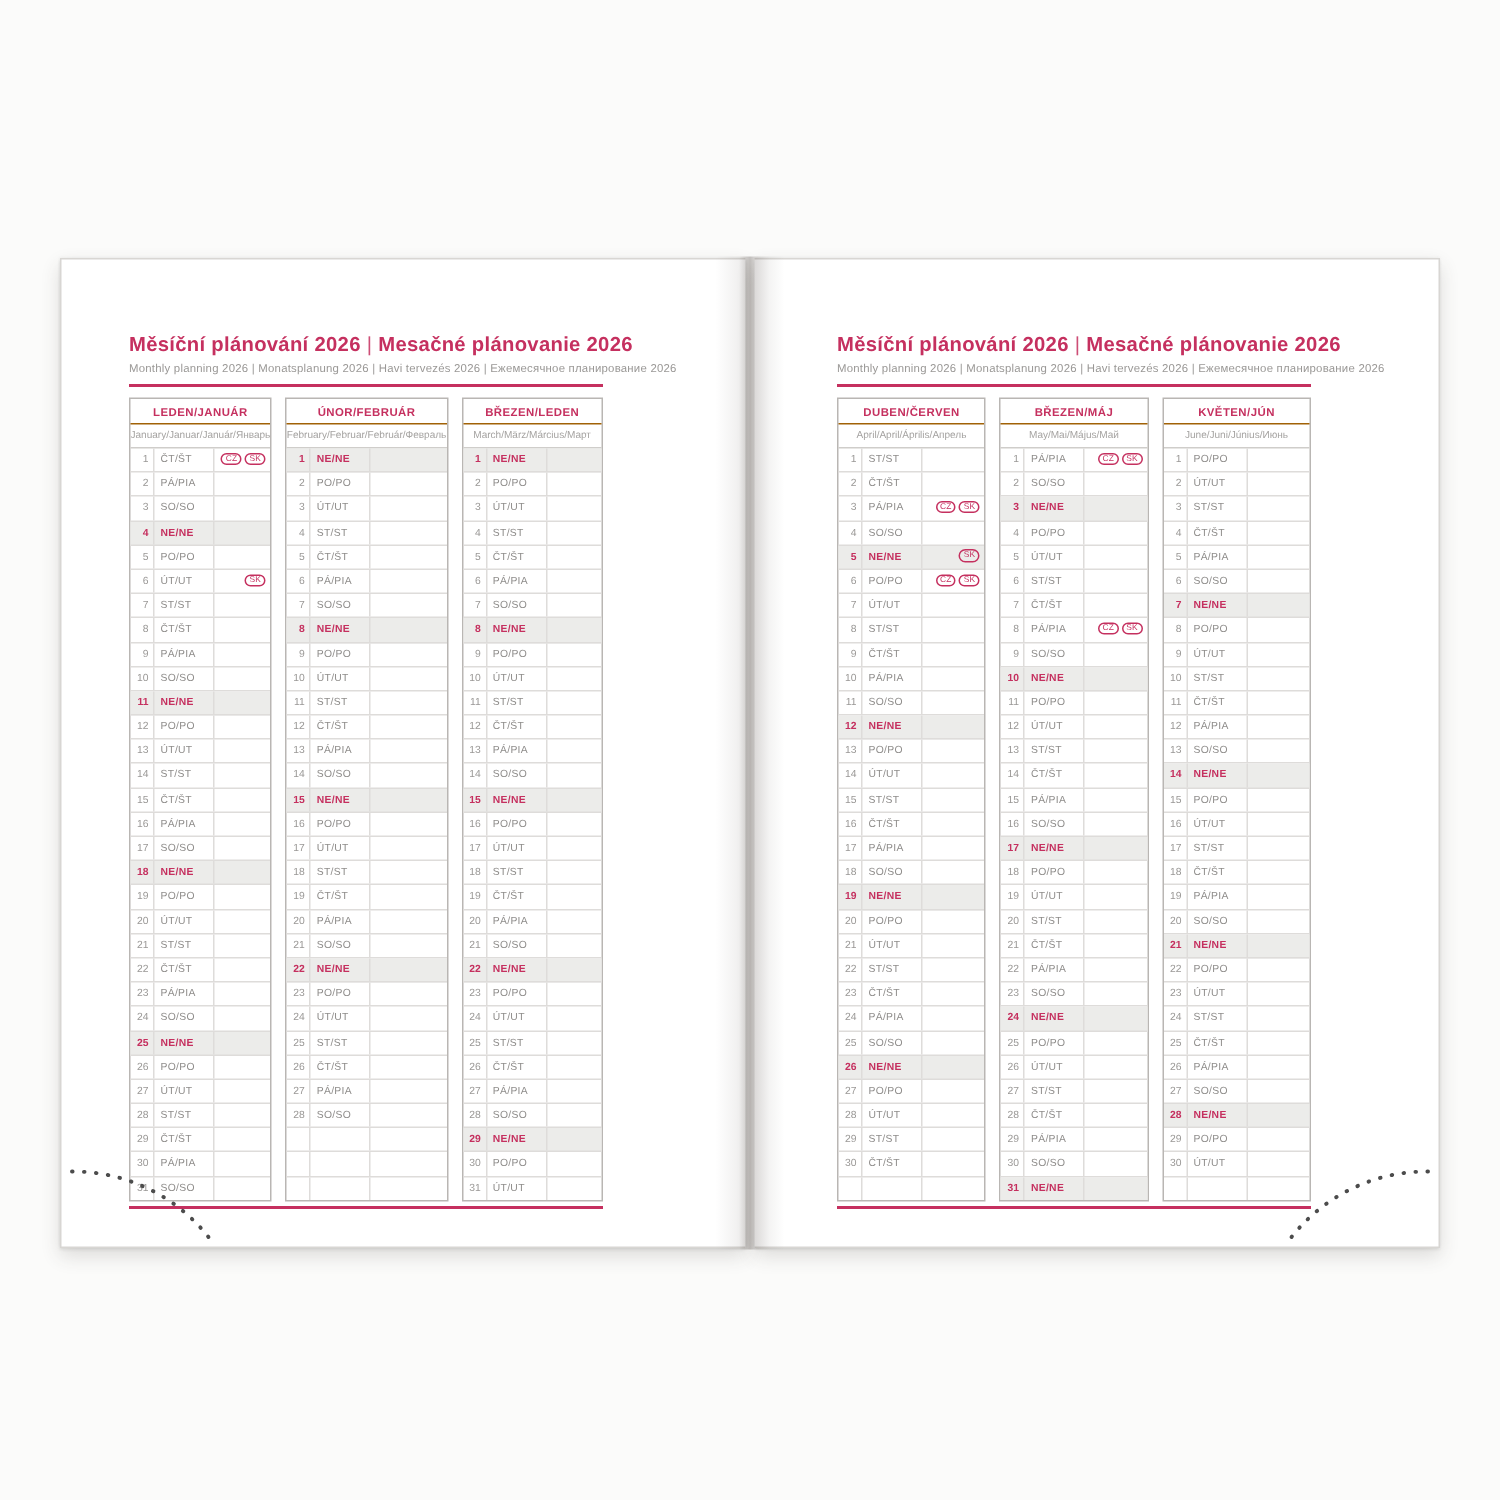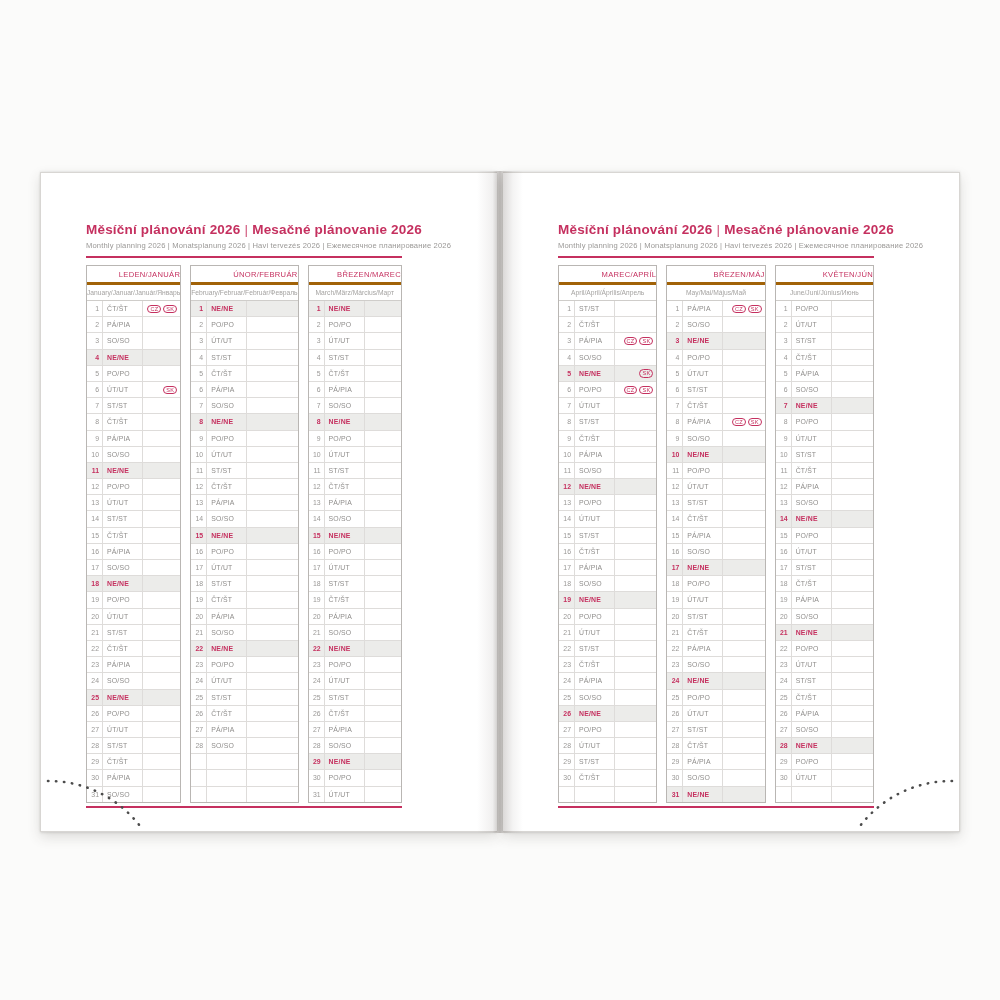--- a/index.html
+++ b/index.html
@@ -24,21 +24,21 @@
   .page.left  .content{left:45px;}
   .page.right .content{left:55px;}
   .diary-title{margin-top:33px;text-align:center;font-size:13.5px;font-weight:bold;color:var(--accent);letter-spacing:.2px;white-space:nowrap;}
   .title-sep{font-weight:normal;padding:0 4px;opacity:.85;}
   .diary-sub{margin-top:4px;text-align:left;font-size:7.6px;color:#9a9896;letter-spacing:.15px;white-space:nowrap;}
   .rule{height:2px;background:var(--accent);}
   .rule.top{margin-top:6px;}
   .rule.bottom{margin-top:3px;}
   .months-row{display:flex;gap:9px;margin-top:7px;}
   .month{width:114px;border:1px solid #b9b6b3;box-sizing:border-box;background:#fff;}
-  .month-name{height:16px;line-height:17px;text-align:right;font-size:7.6px;font-weight:normal;color:var(--accent);letter-spacing:.3px;border-bottom:3px solid #a16207;white-space:nowrap;overflow:hidden;}
+  .month-name{height:16px;line-height:17px;text-align:center;font-size:7.6px;font-weight:bold;color:var(--accent);letter-spacing:.3px;border-bottom:1px solid #a16207;white-space:nowrap;overflow:hidden;}
   .month-langs{height:15px;line-height:15px;text-align:center;font-size:6.7px;color:#a5a3a1;border-bottom:1px solid #cfcdca;white-space:nowrap;overflow:hidden;}
   .day-row{display:grid;grid-template-columns:16px 40px 1fr;height:15.2px;border-bottom:1px solid #dedcda;}
   .day-row:last-child{border-bottom:none;}
   .c-num{font-size:6.9px;line-height:15.2px;color:#9a9896;text-align:right;padding-right:3px;border-right:1px solid #dedcda;}
   .c-day{font-size:6.9px;line-height:15.2px;color:#8f8d8b;padding-left:4px;letter-spacing:.2px;border-right:1px solid #dedcda;white-space:nowrap;}
   .c-note{text-align:right;padding-right:3px;line-height:14px;}
   .day-row.sunday{background:#ececea;}
   .day-row.sunday .c-num,.day-row.sunday .c-day{color:var(--accent);font-weight:bold;}
   .badge{
     display:inline-block;border:1px solid var(--accent);color:var(--accent);
@@ -376,21 +376,21 @@
                 <span class="c-note"></span>
               </div>
               <div class="day-row">
                 <span class="c-num"></span>
                 <span class="c-day"></span>
                 <span class="c-note"></span>
               </div>
             </div>
   </div>
           <div class="month">
-    <div class="month-name">BŘEZEN/MAREC</div>
+    <div class="month-name">BŘEZEN/LEDEN</div>
     <div class="month-langs">March/März/Március/Март</div>
     <div>
               <div class="day-row sunday">
                 <span class="c-num">1</span>
                 <span class="c-day">NE/NE</span>
                 <span class="c-note"></span>
               </div>
               <div class="day-row">
                 <span class="c-num">2</span>
                 <span class="c-day">PO/PO</span>
@@ -548,21 +548,21 @@
     </div>
   </div>
 
   <div class="page right">
     <div class="content">
       <div class="diary-title"><span>Měsíční plánování 2026</span><span class="title-sep">|</span><span>Mesačné plánovanie 2026</span></div>
       <div class="diary-sub">Monthly planning 2026 | Monatsplanung 2026 | Havi tervezés 2026 | Ежемесячное планирование 2026</div>
       <div class="rule top"></div>
       <div class="months-row">
           <div class="month">
-    <div class="month-name">MAREC/APRÍL</div>
+    <div class="month-name">DUBEN/ČERVEN</div>
     <div class="month-langs">April/April/Április/Апрель</div>
     <div>
               <div class="day-row">
                 <span class="c-num">1</span>
                 <span class="c-day">ST/ST</span>
                 <span class="c-note"></span>
               </div>
               <div class="day-row">
                 <span class="c-num">2</span>
                 <span class="c-day">ČT/ŠT</span>

